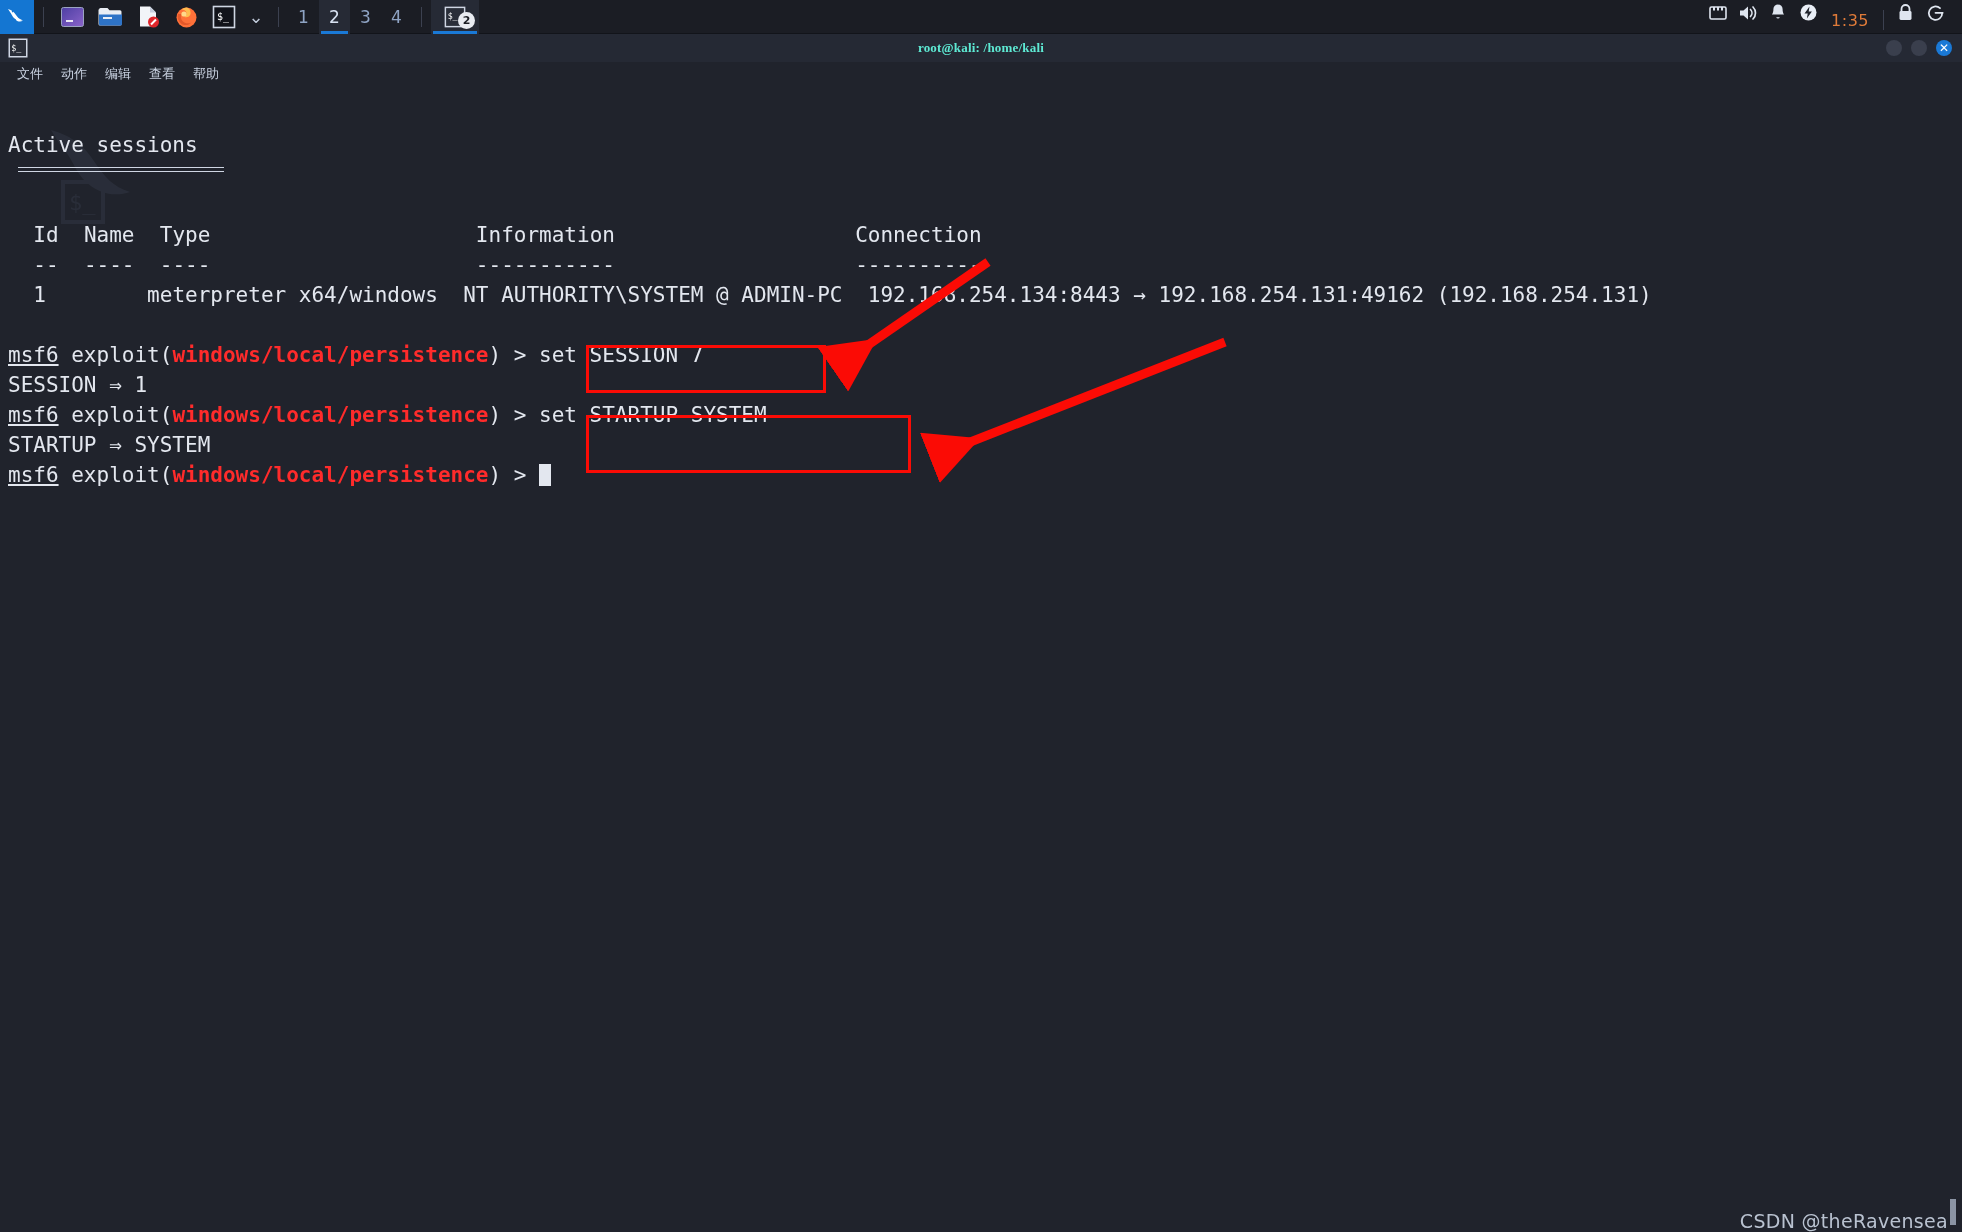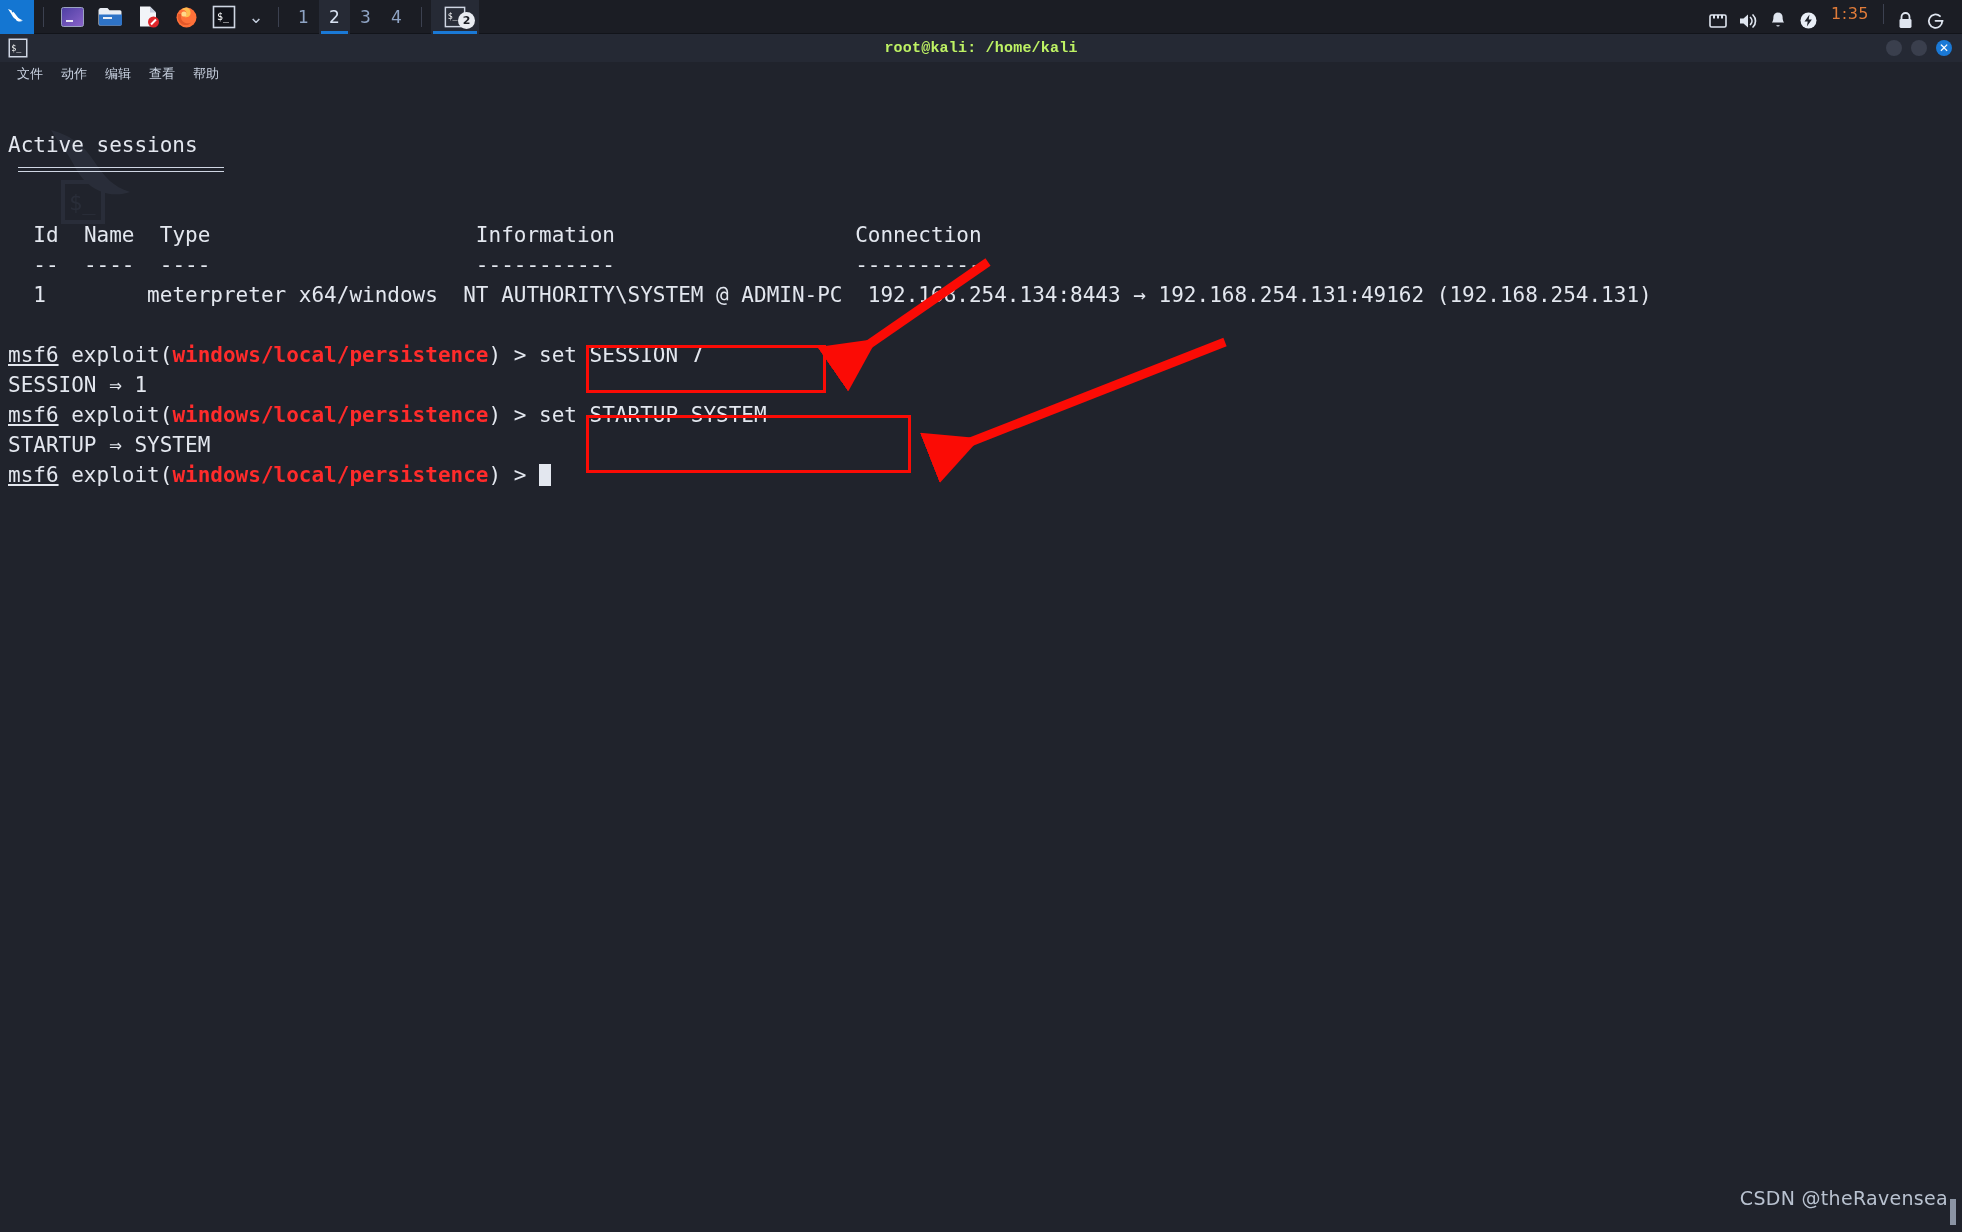--- a/index.html
+++ b/index.html
@@ -12,21 +12,21 @@
 
   
   #taskbar{
     position:absolute; top:0; left:0; width:1962px; height:34px;
     background:#1b1d24;
     display:flex; align-items:center;
     border-bottom:1px solid #12141a;
     z-index:30;
   }
   .tb-left{display:flex;align-items:center;height:34px;}
-  .tb-right{margin-left:auto;display:flex;align-items:flex-start;height:26px;padding-right:12px;}
+  .tb-right{margin-left:auto;display:flex;align-items:flex-end;height:26px;padding-right:12px;}
   .kali-launcher{
     width:34px;height:34px;background:#1476d2;
     display:flex;align-items:center;justify-content:center;
   }
   .tb-sep{width:1px;height:20px;background:#3c4150;margin:0 9px;}
   .tb-icon{
     width:34px;height:34px;display:flex;align-items:center;justify-content:center;
     margin:0 2px;
   }
   .ws-btn{
@@ -57,22 +57,22 @@
   
   #window{
     position:absolute;top:34px;left:0;width:1962px;height:1198px;
     background:#20232c;
   }
   #titlebar{
     position:relative;height:28px;background:#252934;
     display:flex;align-items:center;justify-content:center;
   }
   .title-text{
-    color:#bef264;font-size:15px;font-weight:bold;
-    font-family:Liberation Mono, monospace;letter-spacing:.2px;
+    color:#5eead4;font-size:13px;font-weight:bold;
+    font-family:Liberation Serif, serif;letter-spacing:.2px;
   }
   .win-icon{
     position:absolute;left:8px;top:4px;width:20px;height:20px;
   }
   .win-ctrls{position:absolute;right:10px;top:6px;display:flex;gap:9px;align-items:center;}
   .wbtn{width:16px;height:16px;border-radius:50%;background:#3a3f4d;}
   .wbtn.close{background:#1a79d6;display:flex;align-items:center;justify-content:center;
     color:#fff;font-size:12px;line-height:1;font-weight:bold;}
 
   #menubar{
@@ -114,21 +114,21 @@
     position:absolute;left:10px;top:7px;width:206px;height:1px;background:#cfd6e3;
   }
   .dblline span.b{top:11px;}
 
   
   #anno{position:absolute;top:0;left:0;width:1962px;height:1232px;pointer-events:none;z-index:20;}
   .redbox{
     position:absolute;border:3px solid #fb0b05;
   }
   #watermark{
-    position:absolute;right:14px;bottom:23px;
+    position:absolute;right:14px;bottom:0;
     color:#b9c2d0;font-size:19px;font-family:"DejaVu Sans",sans-serif;
     z-index:25;letter-spacing:.3px;
   }
   .wm-bar{
     position:absolute;right:6px;bottom:7px;width:6px;height:26px;background:#8b94a4;z-index:25;
   }
 </style>
 </head>
 <body>
 

